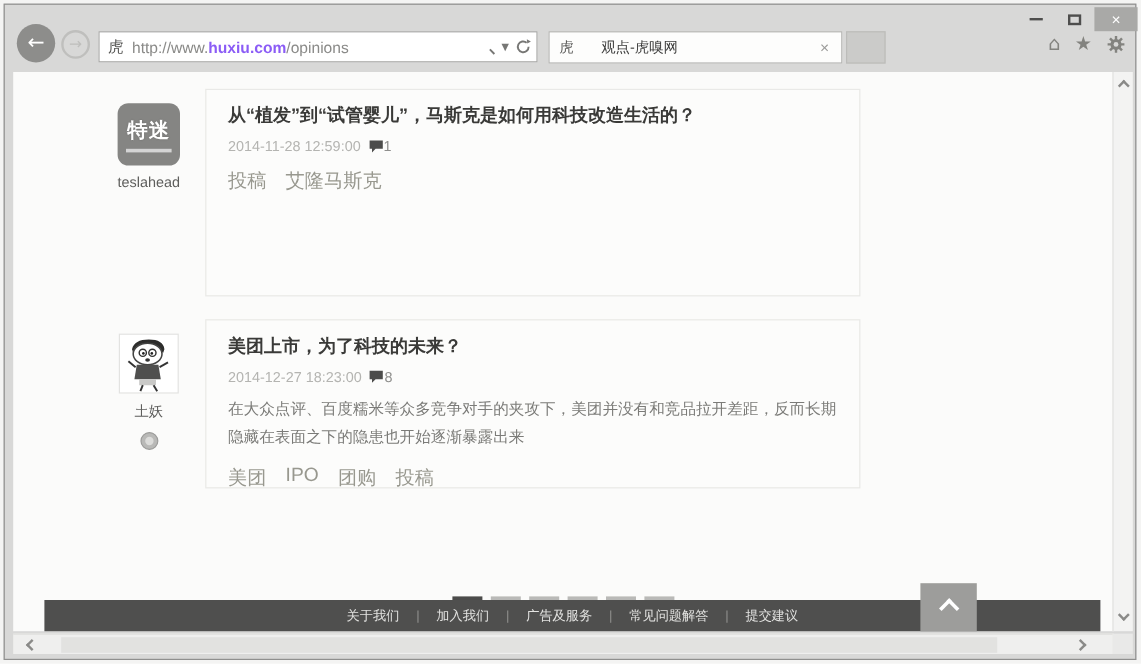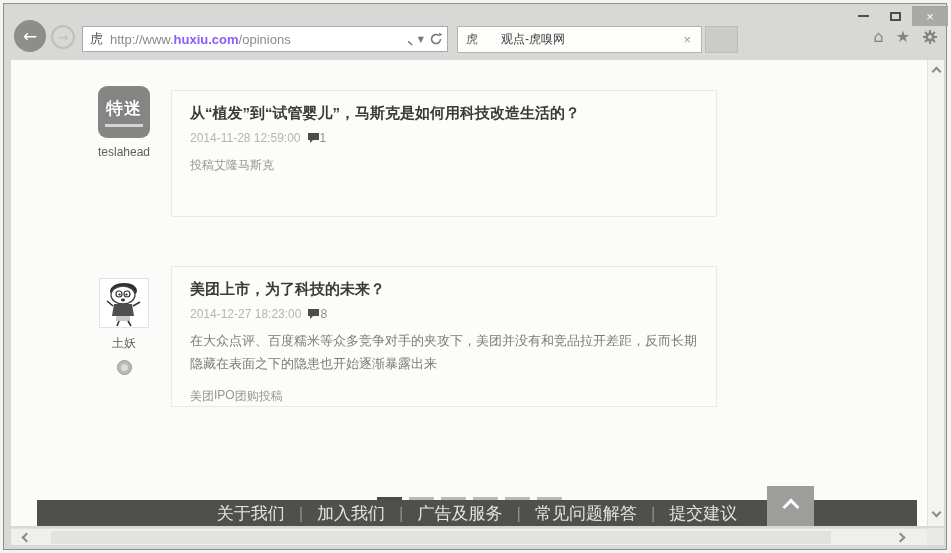--- a/index.html
+++ b/index.html
@@ -83,33 +83,33 @@
   .badge::after { content:""; position:absolute; left:3px; top:3px; width:7px; height:7px; border-radius:50%; background:#dcdcda; }
   .card {
     position:absolute; left:160px; width:546px; background:#fcfcfb; border:1px solid #e9e9e7;
     padding:12px 16px 12px 18px;
   }
   .a-title { font-size:15px; font-weight:bold; color:#3a3a38; line-height:1.35; cursor:pointer; }
   .a-meta { margin-top:8px; display:flex; align-items:center; font-size:12px; color:#b4b4b1; }
   .bubble { width:13px; height:12px; margin-left:6px; }
   .c-count { color:#8f8f8d; }
   .a-excerpt { margin-top:9px; font-size:13px; color:#7b7b78; line-height:1.75; }
-  .a-tags { margin-top:12px; font-size:12px; color:#98988f; display:flex; }
+  .a-tags { margin-top:12px; font-size:16px; color:#98988f; display:flex; gap:16px; }
   .a-tags span { cursor:pointer; }
   
   .pager { position:absolute; left:0; top:437px; width:917px; display:flex; justify-content:center; gap:7px; }
   .pg {
     width:25px; height:25px; background:#b9b9b7; color:#fff; font-size:13px; font-weight:bold;
     display:flex; align-items:center; justify-content:center; font-family:"DejaVu Sans",sans-serif;
   }
   .pg.active { background:#4b4b4a; }
   
   .site-footer {
     position:absolute; left:26px; top:440px; width:880px; height:27px; background:#4f4f4e;
-    display:flex; align-items:center; justify-content:center; gap:14px; font-size:17px; color:#e3e3e1;
+    display:flex; align-items:center; justify-content:center; gap:14px; font-size:11px; color:#e3e3e1;
   }
   .f-sep { color:#8f8f8d; }
   .f-link { cursor:pointer; }
   .totop {
     position:absolute; left:756px; top:426px; width:47px; height:41px; background:#9d9d9b;
     display:flex; align-items:center; justify-content:center; z-index:5;
   }
   .totop .chev { width:12px; height:12px; border-color:#fff; border-width:3px 3px 0 0; }
   svg { display:block; }
 </style>
@@ -185,21 +185,21 @@
 
   <div class="viewport">
 
     <div class="avatar-col" style="left:58px; top:26px;">
       <div class="avatar1">
         <span class="avatar1-label">特迷</span>
         <span class="avatar1-strip"></span>
       </div>
       <div class="uname">teslahead</div>
     </div>
-    <div class="card" style="top:30px; height:127px;">
+    <div class="card" style="top:14px; height:173px;">
       <div class="a-title">从“植发”到“试管婴儿”，马斯克是如何用科技改造生活的？</div>
       <div class="a-meta">
         <span>2014-11-28 12:59:00</span>
         <span class="bubble">
           <svg width="13" height="12" viewBox="0 0 13 12">
               <path d="M1 1 h11 v7 h-6 l-3 3 v-3 h-2 z" fill="#4c4c4b"></path>
             </svg>
         </span>
         <span class="c-count">1</span>
       </div>

